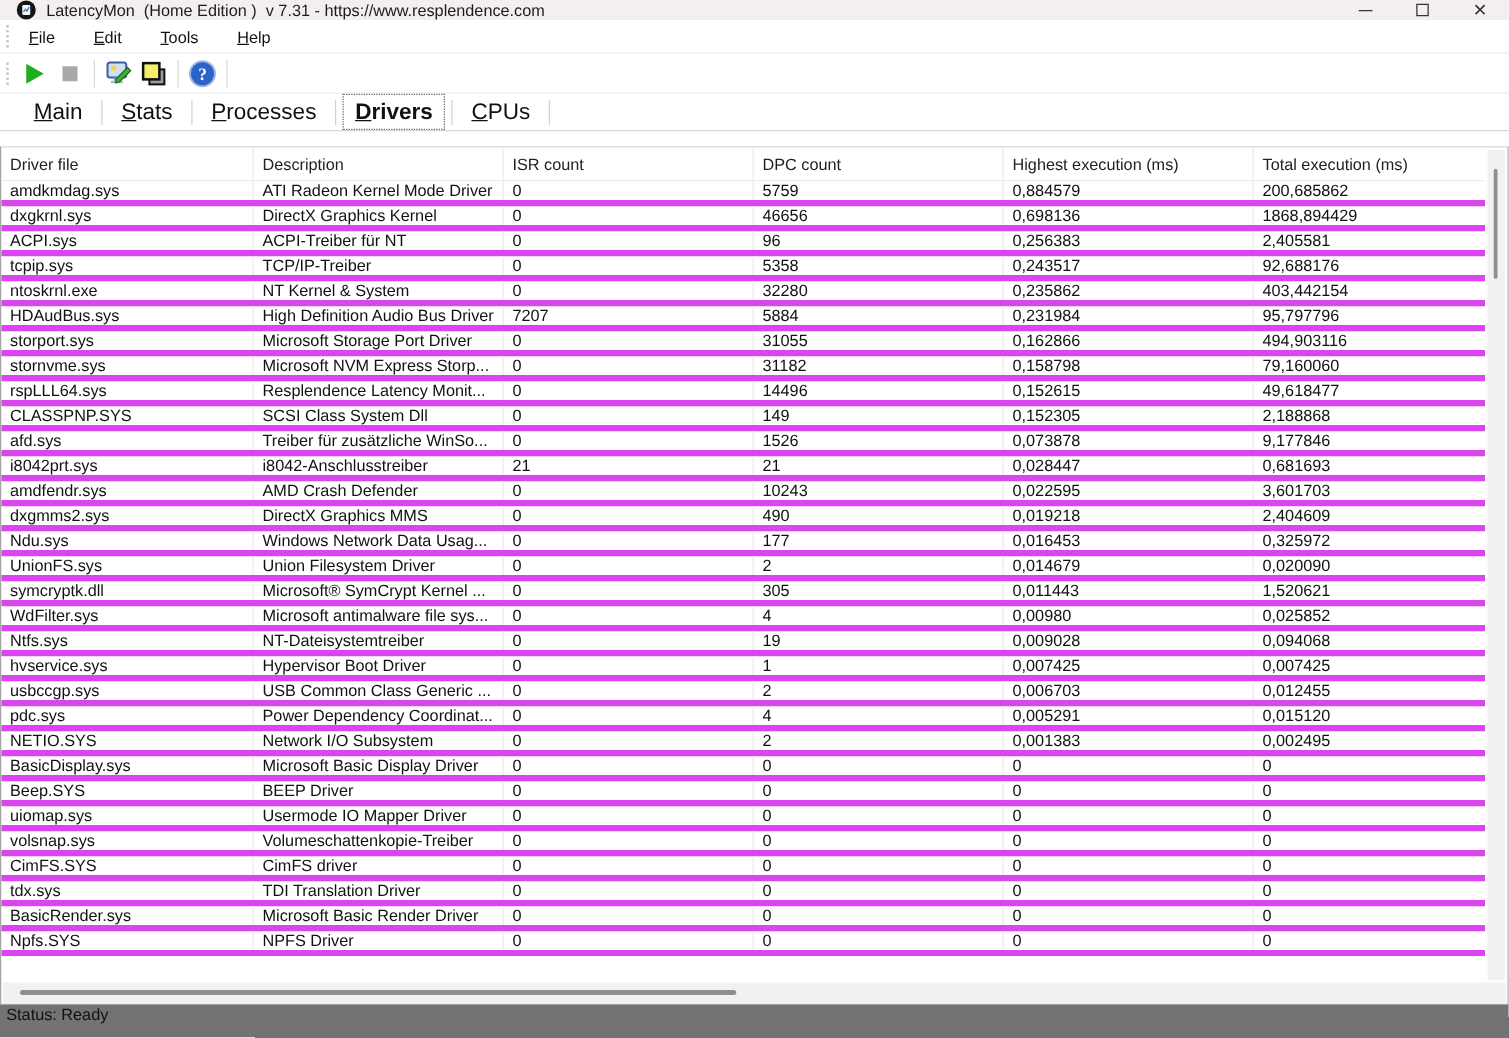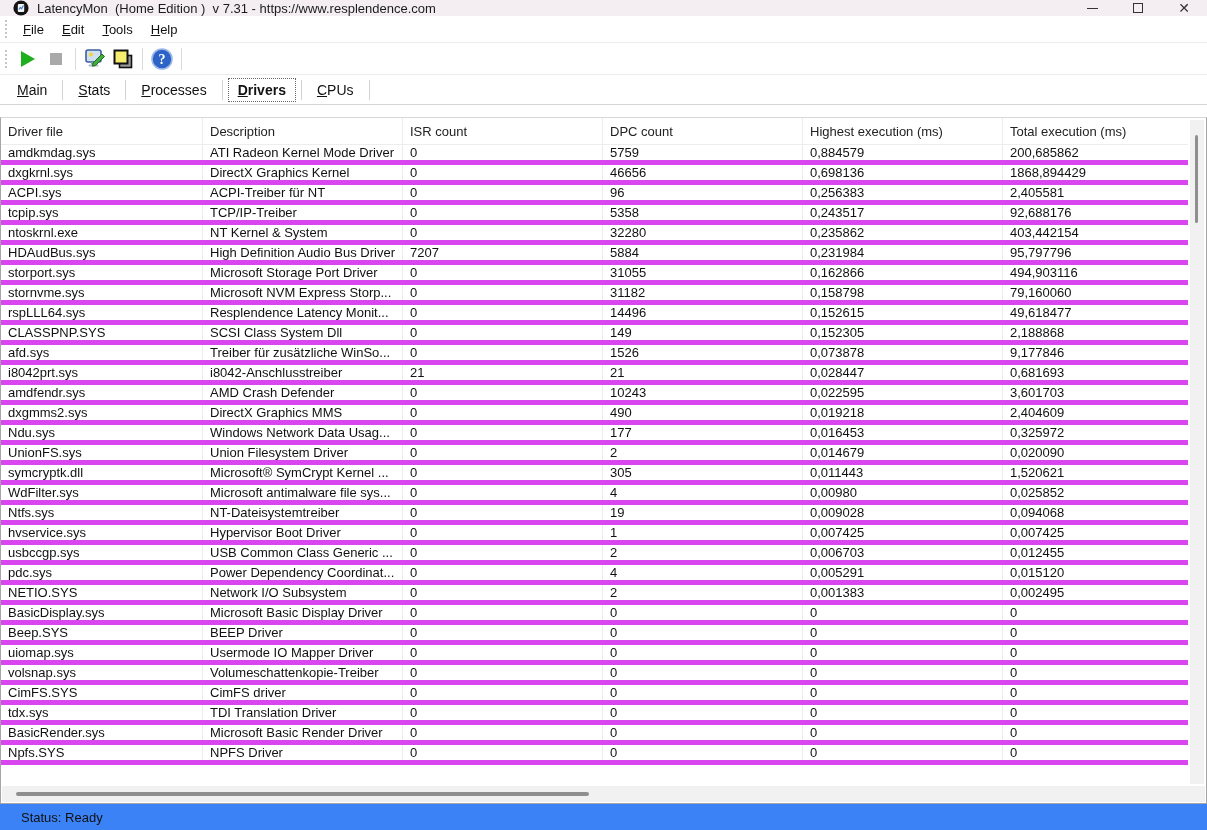--- a/index.html
+++ b/index.html
@@ -41,21 +41,21 @@
     display: flex; align-items: center; padding-left: 3px;
   }
   .tb-btn { width: 28px; height: 26px; display: flex; align-items: center; justify-content: center; }
   .play-shape { width: 0; height: 0; border-left: 14px solid #1daf1d; border-top: 8px solid transparent; border-bottom: 8px solid transparent; }
   .stop-shape { width: 12px; height: 12px; background: #a9a9a9; }
   .tb-sep { width: 1px; height: 22px; background: #dadada; margin: 0 5px; }
 
   
   .tabbar {
     height: 30px; background: #fff; border-bottom: 1px solid #d6d6d6;
-    display: flex; align-items: center; padding-left: 5px; font-size: 14px;
+    display: flex; align-items: center; padding-left: 15px; font-size: 18px;
   }
   .tab { padding: 3px 9px; margin: 0 2px; border: 1px dotted transparent; }
   .tab u { text-decoration: underline; }
   .tab.selected { border: 1px dotted #666; font-weight: bold; }
   .tab-sep { width: 1px; height: 20px; background: #d2d2d2; margin: 0 3px; }
 
   
   .content {
     position: absolute; top: 117px; left: 0; right: 0; bottom: 26px;
     background: #fff;
@@ -81,21 +81,21 @@
 
   
   .vscroll { position: absolute; top: 2px; right: 2px; width: 14px; bottom: 19px; background: #f1f1f1; }
   .vthumb { position: absolute; top: 15px; left: 5px; width: 3px; height: 88px; background: #8f8f8f; border-radius: 2px; }
   .hscroll { position: absolute; left: 1px; right: 1px; bottom: 1px; height: 16px; background: #f1f1f1; }
   .hthumb { position: absolute; left: 14px; top: 6px; width: 573px; height: 4px; background: #8f8f8f; border-radius: 2px; }
 
   
   .statusbar {
     position: absolute; left: 0; right: 0; bottom: 0; height: 26px;
-    background: #3b82f6; display: flex; align-items: center; padding-left: 21px;
+    background: #737373; display: flex; padding-left: 5px;
   }
 </style>
 </head>
 <body>
 
 <div class="titlebar">
   <svg class="app-icon" viewBox="0 0 16 16">
     <circle cx="8" cy="8" r="7.6" fill="#141414"></circle>
     <rect x="4.8" y="4" width="6.4" height="8" rx="1" fill="#f4f4f4"></rect>
     <path d="M5.8 9.5 L7.4 7.4 L8.6 8.8 L10.4 5.6" stroke="#3a78c9" stroke-width="1.1" fill="none"></path>
@@ -109,21 +109,21 @@
         <span class="glyph-max"></span>
       </div>
     <div class="win-btn">
         <span class="glyph-close">✕</span>
       </div>
   </div>
 </div>
 
 <div class="menubar">
   <span class="gripper"></span>
-  <div style="display:flex;">
+  <div style="display:flex;gap:13px;">
       <div class="menu-item"><u>F</u>ile</div>
       <div class="menu-item"><u>E</u>dit</div>
       <div class="menu-item"><u>T</u>ools</div>
       <div class="menu-item"><u>H</u>elp</div>
     </div>
 </div>
 
 <div class="toolbar">
   <span class="gripper"></span>
   <div class="tb-btn">

